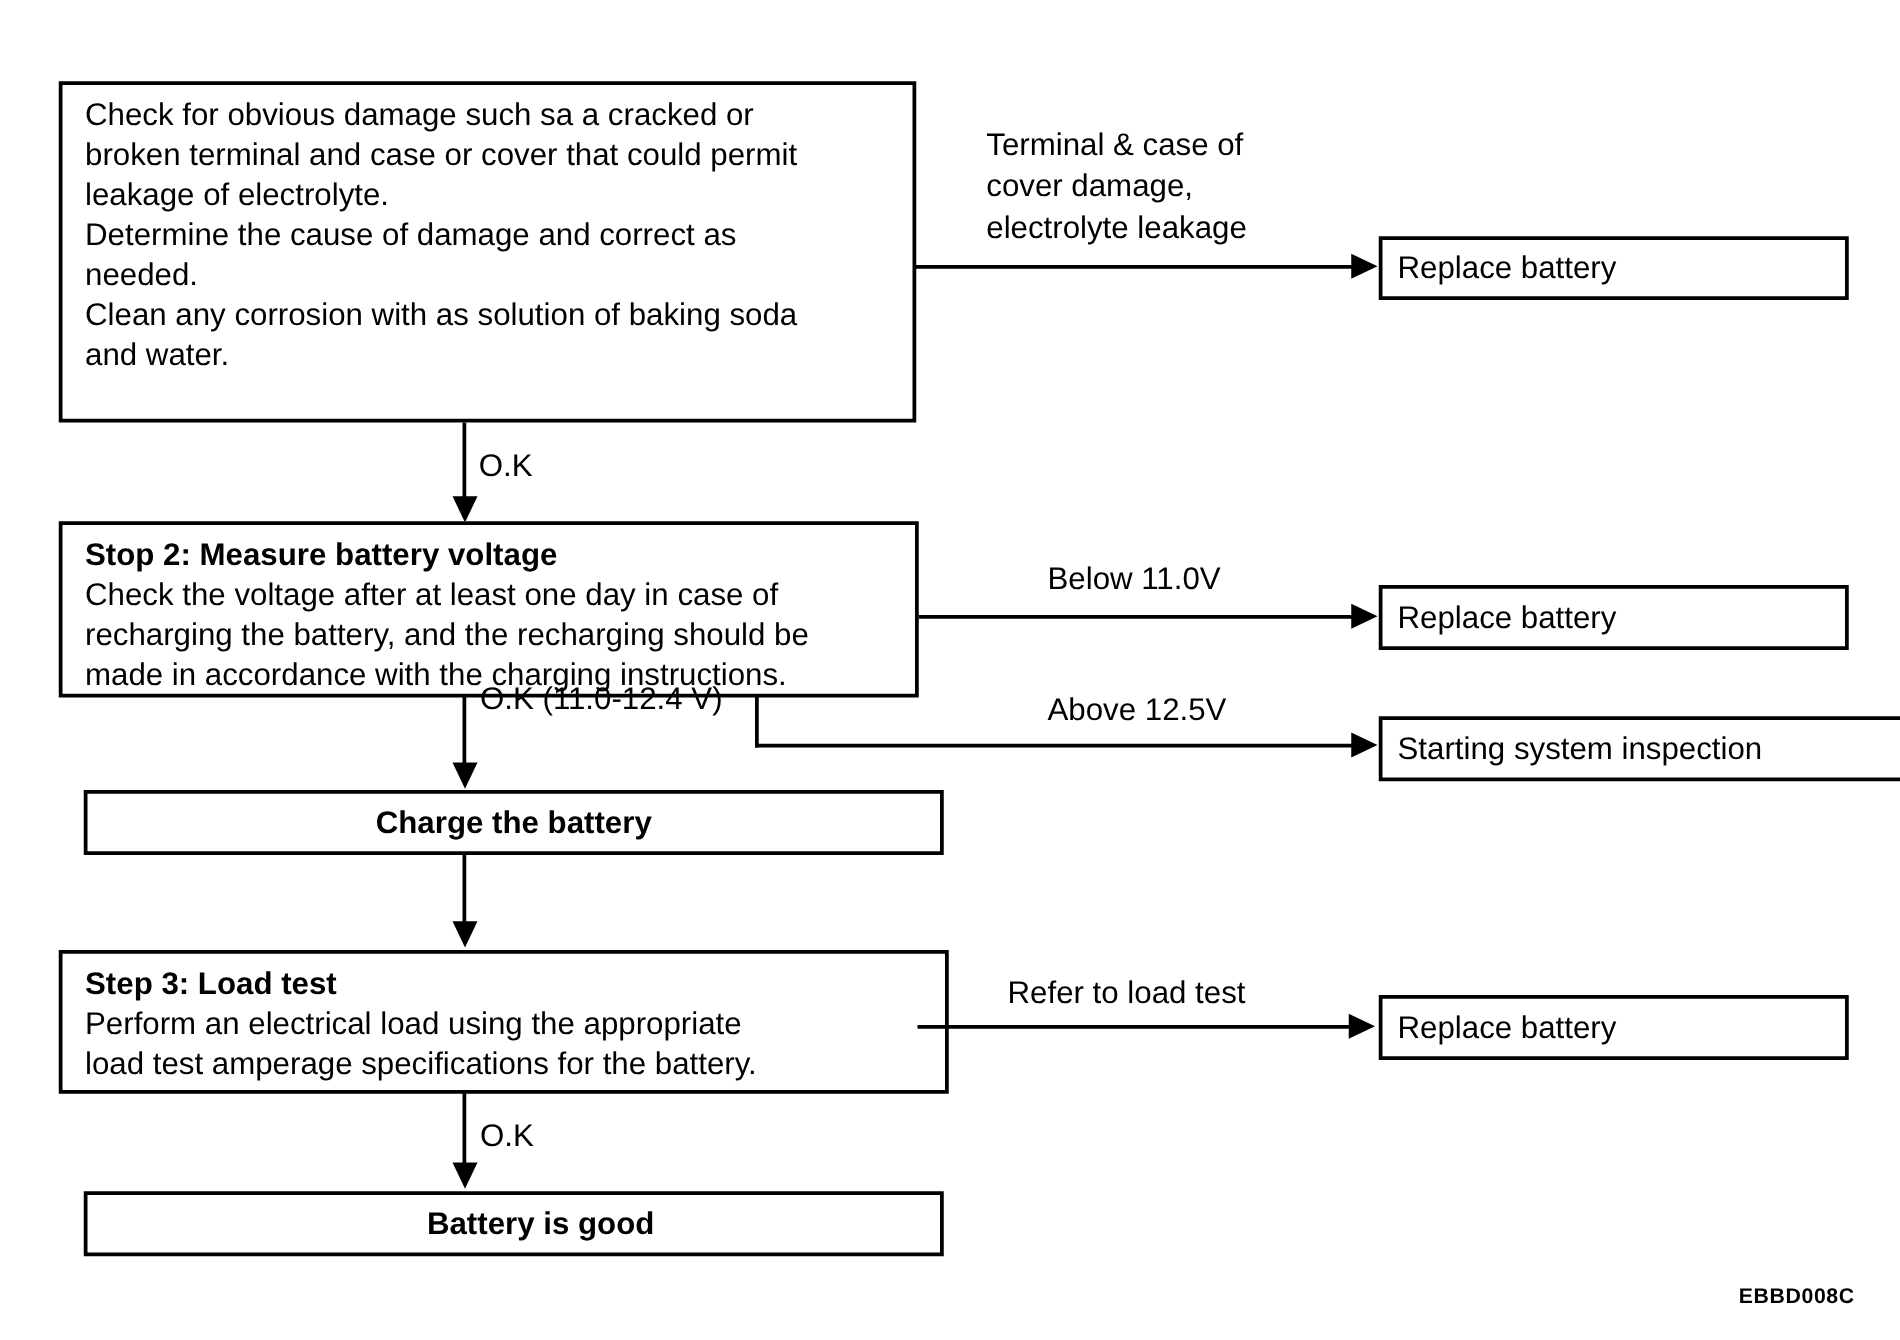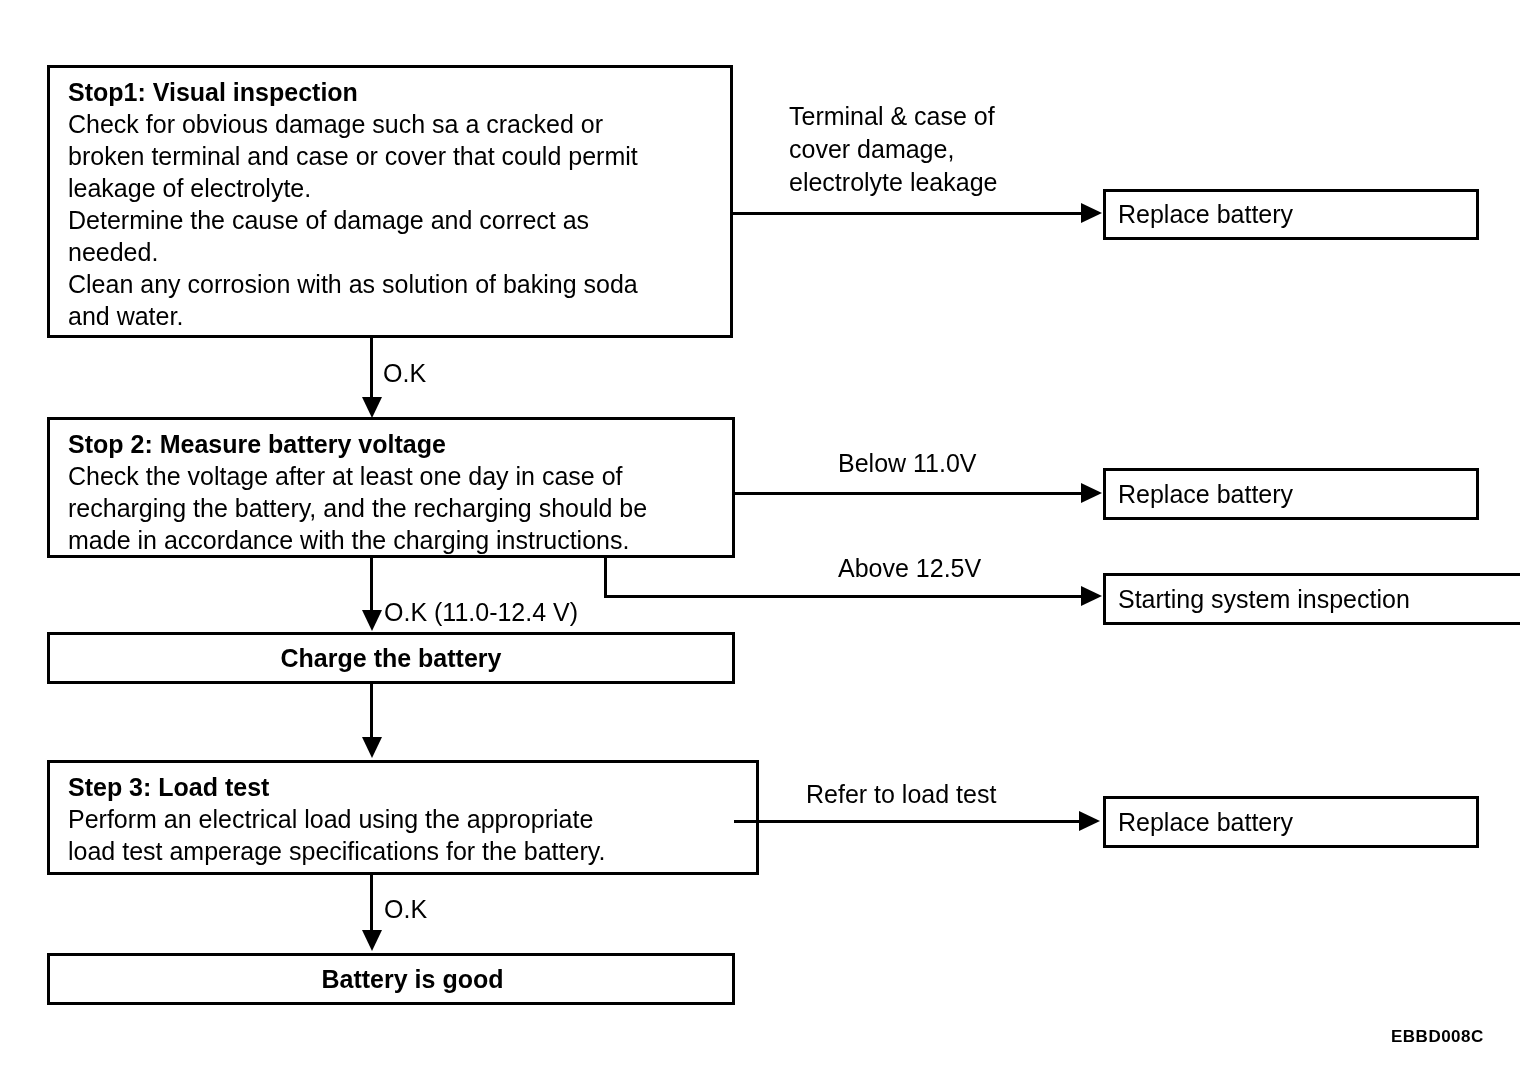--- a/index.html
+++ b/index.html
@@ -12,21 +12,21 @@
     letter-spacing:0.5px;word-spacing:6px;
   }
   .node{
     position:absolute;border:3px solid #000;background:#fff;
     box-sizing:border-box;overflow:hidden;
   }
   .node .nh{font-size:25px;font-weight:bold;line-height:32px;}
   .node .nb{font-size:25px;line-height:32px;white-space:pre-line;}
   .big{padding:8px 18px;}
   .rbox{display:flex;align-items:center;padding-left:12px;font-size:25px;}
-  .cbox{display:flex;align-items:center;justify-content:center;font-size:25px;font-weight:bold;}
+  .cbox{display:flex;align-items:center;justify-content:center;font-size:25px;font-weight:bold;margin-left:20px;}
   .ln{position:absolute;background:#000;}
   .ah-right{
     position:absolute;width:0;height:0;
     border-top:10px solid transparent;border-bottom:10px solid transparent;
     border-left:21px solid #000;
   }
   .ah-down{
     position:absolute;width:0;height:0;
     border-left:10px solid transparent;border-right:10px solid transparent;
     border-top:21px solid #000;
@@ -34,21 +34,20 @@
   .elabel{position:absolute;font-size:25px;line-height:33px;white-space:pre-line;}
   .figcode{position:absolute;left:1391px;top:1027px;font-size:17px;font-weight:bold;letter-spacing:0.5px;}
 </style>
 </head>
 <body>
 
 <div class="canvas">
 
 
   <div class="node big" style="left:47px;top:65px;width:686px;height:273px;">
-    <div class="nh">Stop1: Visual inspection</div>
     <div class="nb">Check for obvious damage such sa a cracked or
 broken terminal and case or cover that could permit
 leakage of electrolyte.
 Determine the cause of damage and correct as
 needed.
 Clean any corrosion with as solution of baking soda
 and water.</div>
   </div>
 
   <div class="elabel" style="left:789px;top:100px;">Terminal &amp; case of
@@ -81,21 +80,21 @@
   <div class="ln" style="left:604px;top:557px;width:3px;height:41px;"></div>
   <div class="ln" style="left:604px;top:595px;width:480px;height:3px;"></div>
   <div class="ah-right" style="left:1081px;top:586px;"></div>
   <div class="elabel" style="left:838px;top:552px;">Above 12.5V</div>
   <div class="node rbox" style="left:1103px;top:573px;width:420px;height:52px;">
     <span>Starting system inspection</span>
   </div>
 
   <div class="ln" style="left:370px;top:557px;width:3px;height:55px;"></div>
   <div class="ah-down" style="left:362px;top:610px;"></div>
-  <div class="elabel" style="left:384px;top:596px;">O.K (11.0-12.4 V)</div>
+  <div class="elabel" style="left:384px;top:543px;">O.K (11.0-12.4 V)</div>
 
   <div class="node cbox" style="left:47px;top:632px;width:688px;height:52px;">
     <span>Charge the battery</span>
   </div>
 
   <div class="ln" style="left:370px;top:683px;width:3px;height:56px;"></div>
   <div class="ah-down" style="left:362px;top:737px;"></div>
 
   <div class="node big" style="left:47px;top:760px;width:712px;height:115px;">
     <div class="nh">Step 3: Load test</div>

